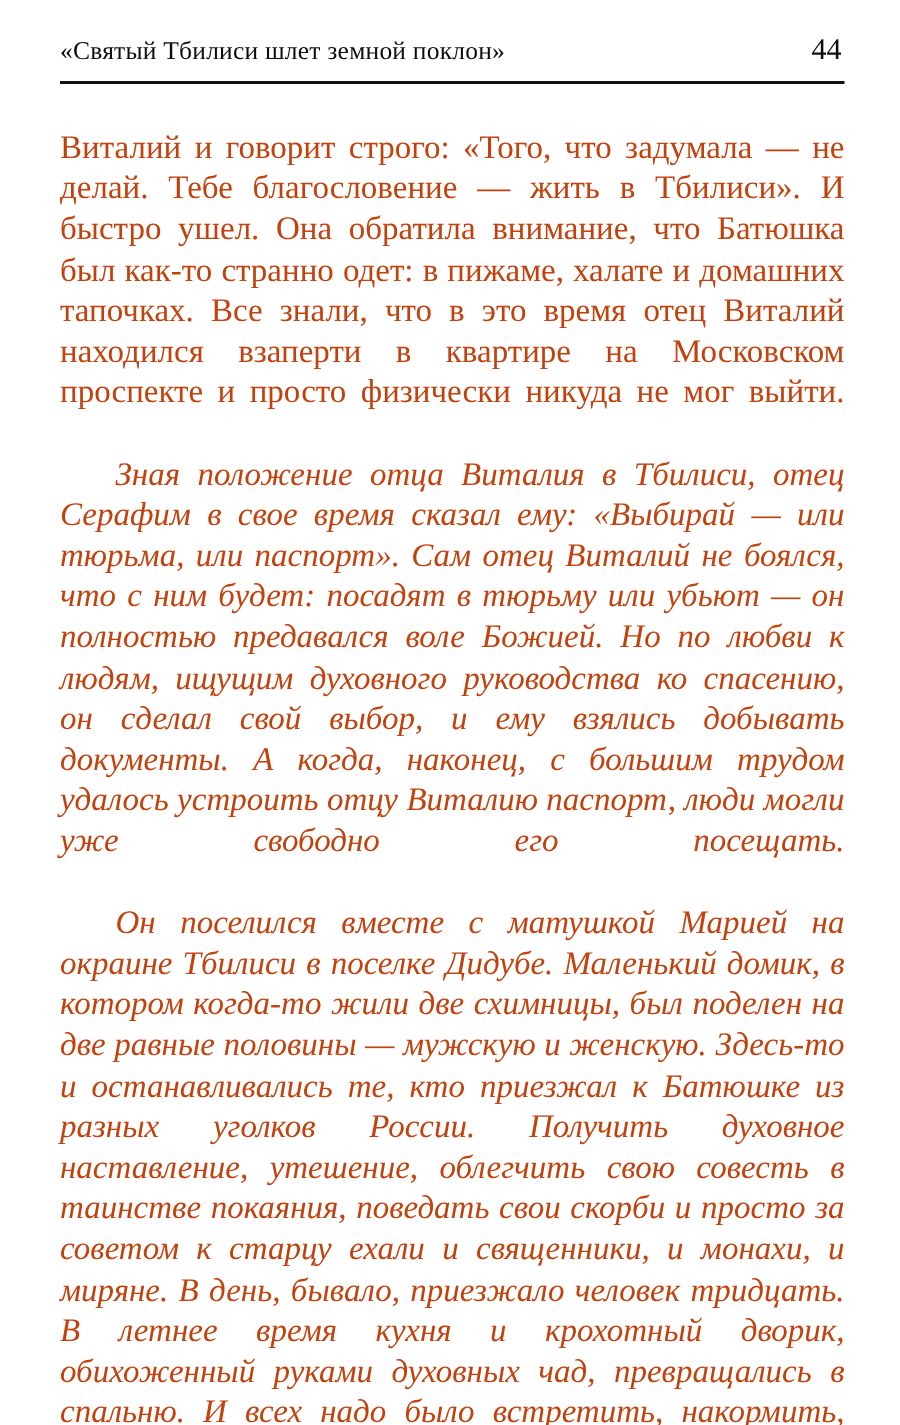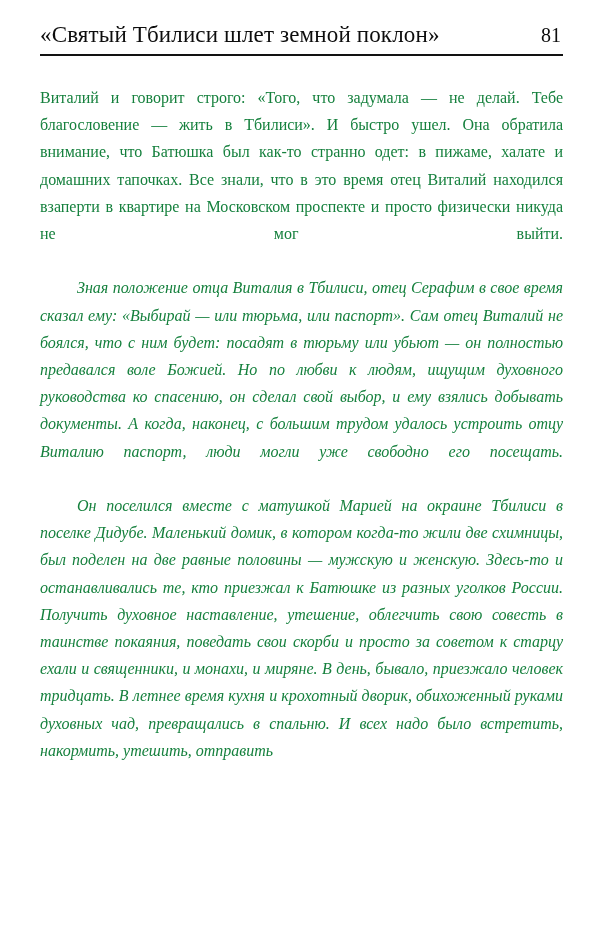--- a/index.html
+++ b/index.html
@@ -26,21 +26,21 @@
   .running-head {
     position: absolute;
     left: 40px;
     top: 22px;
     width: 523px;
     display: flex;
     align-items: baseline;
     justify-content: space-between;
   }
   .running-head-title {
-    font-size: 23px;
+    font-size: 17px;
     letter-spacing: 0.15px;
     white-space: nowrap;
     color: #0d0d0d;
   }
   .running-head-folio {
     font-size: 20px;
     color: #0d0d0d;
     padding-right: 2px;
   }
   .head-rule {
@@ -54,25 +54,25 @@
 
   
   .textblock {
     position: absolute;
     left: 40px;
     top: 84px;
     width: 523px;
   }
   .para {
     margin: 0;
-    font-size: 16px;
+    font-size: 22px;
     line-height: 27.2px;
     text-align: justify;
     text-justify: inter-word;
-    color: #15803d;
+    color: #c2410c;
     hyphens: manual;
     -webkit-hyphens: manual;
   }
   .para.indent {
     text-indent: 37px;
     font-style: italic;
   }
   
   .para::after {
     content: "";
@@ -83,21 +83,21 @@
     content: none;
   }
 </style>
 </head>
 <body>
 
 <div class="page">
 
   <div class="running-head">
     <span class="running-head-title">«Святый Тбилиси шлет земной поклон»</span>
-    <span class="running-head-folio">81</span>
+    <span class="running-head-folio">44</span>
   </div>
 
   <div class="head-rule"></div>
 
   <div class="textblock">
     <p class="para">Виталий и говорит строго: «Того, что задумала — не делай. Тебе благословение — жить в Тбилиси». И быстро ушел. Она обратила внимание, что Батюшка был как-то странно одет: в пижаме, халате и домашних тапочках. Все знали, что в это время отец Виталий находился взаперти в квартире на Московском проспекте и просто физически никуда не мог выйти.</p>
     <p class="para indent">Зная положение отца Виталия в Тбилиси, отец Серафим в свое время сказал ему: «Выбирай — или тюрьма, или паспорт». Сам отец Виталий не боялся, что с ним будет: посадят в тюрьму или убьют — он полностью предавался воле Божией. Но по любви к людям, ищущим духовного руководства ко спасению, он сделал свой выбор, и ему взялись добывать документы. А когда, наконец, с большим трудом удалось устроить отцу Виталию паспорт, люди могли уже свободно его посещать.</p>
     <p class="para indent flow-open">Он поселился вместе с матушкой Марией на окраине Тбилиси в поселке Дидубе. Маленький домик, в котором когда-то жили две схимницы, был поделен на две равные половины — мужскую и женскую. Здесь-то и останавливались те, кто приезжал к Батюшке из разных уголков России. Получить духовное наставление, утешение, облегчить свою совесть в таинстве покаяния, поведать свои скорби и просто за советом к старцу ехали и священники, и монахи, и миряне. В день, бывало, приезжало человек тридцать. В летнее время кухня и крохотный дворик, обихоженный руками духовных чад, превращались в спальню. И всех надо было встретить, накормить, утешить, отправить</p>
   </div>
 

